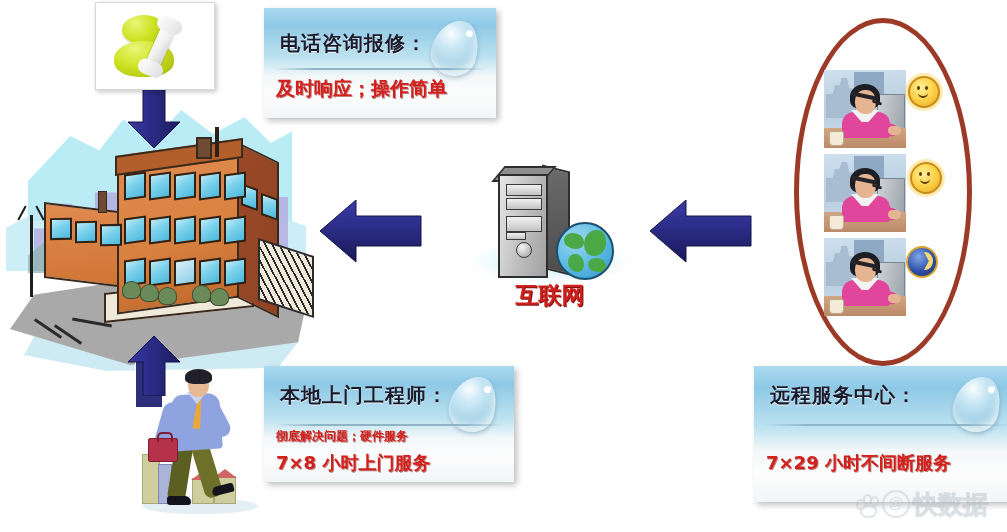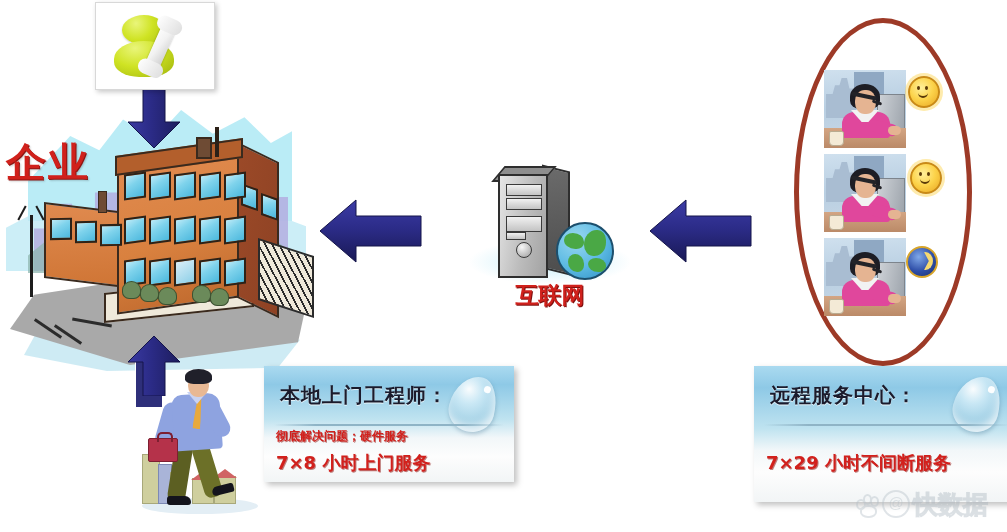--- a/index.html
+++ b/index.html
@@ -682,21 +682,20 @@
 
     <div class="city-silhouette" style="left:34px; top:64px; width:254px; height:112px;
                 background:#b3aee0;
                 clip-path: polygon(0% 62%, 7% 62%, 7% 40%, 15% 40%, 15% 56%, 24% 56%, 24% 30%, 33% 30%, 33% 52%, 44% 52%, 44% 22%, 56% 22%, 56% 44%, 66% 44%, 66% 18%, 77% 18%, 77% 46%, 88% 46%, 88% 34%, 100% 34%, 100% 100%, 0% 100%);
                 opacity:.85;"></div>
     <div class="city-silhouette" style="left:28px; top:120px; width:266px; height:58px;
                 background:#8fb7b0;
                 clip-path: polygon(0% 70%, 8% 40%, 17% 66%, 26% 34%, 37% 62%, 48% 30%, 59% 60%, 70% 36%, 82% 64%, 92% 40%, 100% 68%, 100% 100%, 0% 100%);
                 opacity:.75;"></div>
 
-    <div class="enterprise-label">企业</div>
 
     <div class="ground-shadow"></div>
     <div class="ground"></div>
     <div class="road-mark" style="left:32px; top:232px; width:32px; transform:rotate(34deg);"></div>
     <div class="road-mark" style="left:52px; top:238px; width:32px; transform:rotate(34deg);"></div>
     <div class="road-mark" style="left:72px; top:226px; width:40px; transform:rotate(10deg);"></div>
 
     <div class="plaza"></div>
 
     <div class="chimney2"></div>
@@ -845,20 +844,26 @@
     <div class="eng-shoe-b"></div>
     <div class="eng-torso"></div>
     <div class="eng-tie"></div>
     <div class="eng-collar"></div>
     <div class="eng-arm-r"></div>
     <div class="eng-head"></div>
     <div class="eng-hair"></div>
     <div class="briefcase"></div>
   </div>
 
+  <div class="callout" id="callout-phone">
+    <div class="droplet" style="left:168px; top:12px;"></div>
+    <div class="title" style="top:22px;">电话咨询报修：</div>
+    <div class="underline" style="top:60px;"></div>
+    <div class="body" style="top:70px;">及时响应；操作简单</div>
+  </div>
 
   <div class="callout" id="callout-local">
     <div class="droplet" style="left:186px; top:10px;"></div>
     <div class="title" style="top:16px;">本地上门工程师：</div>
     <div class="underline" style="top:58px;"></div>
     <div class="body" style="top:64px; font-size:12px;">彻底解决问题；硬件服务</div>
     <div class="body" style="top:87px; font-size:18px;">7×8 小时上门服务</div>
   </div>
 
   <div class="callout" id="callout-remote">

